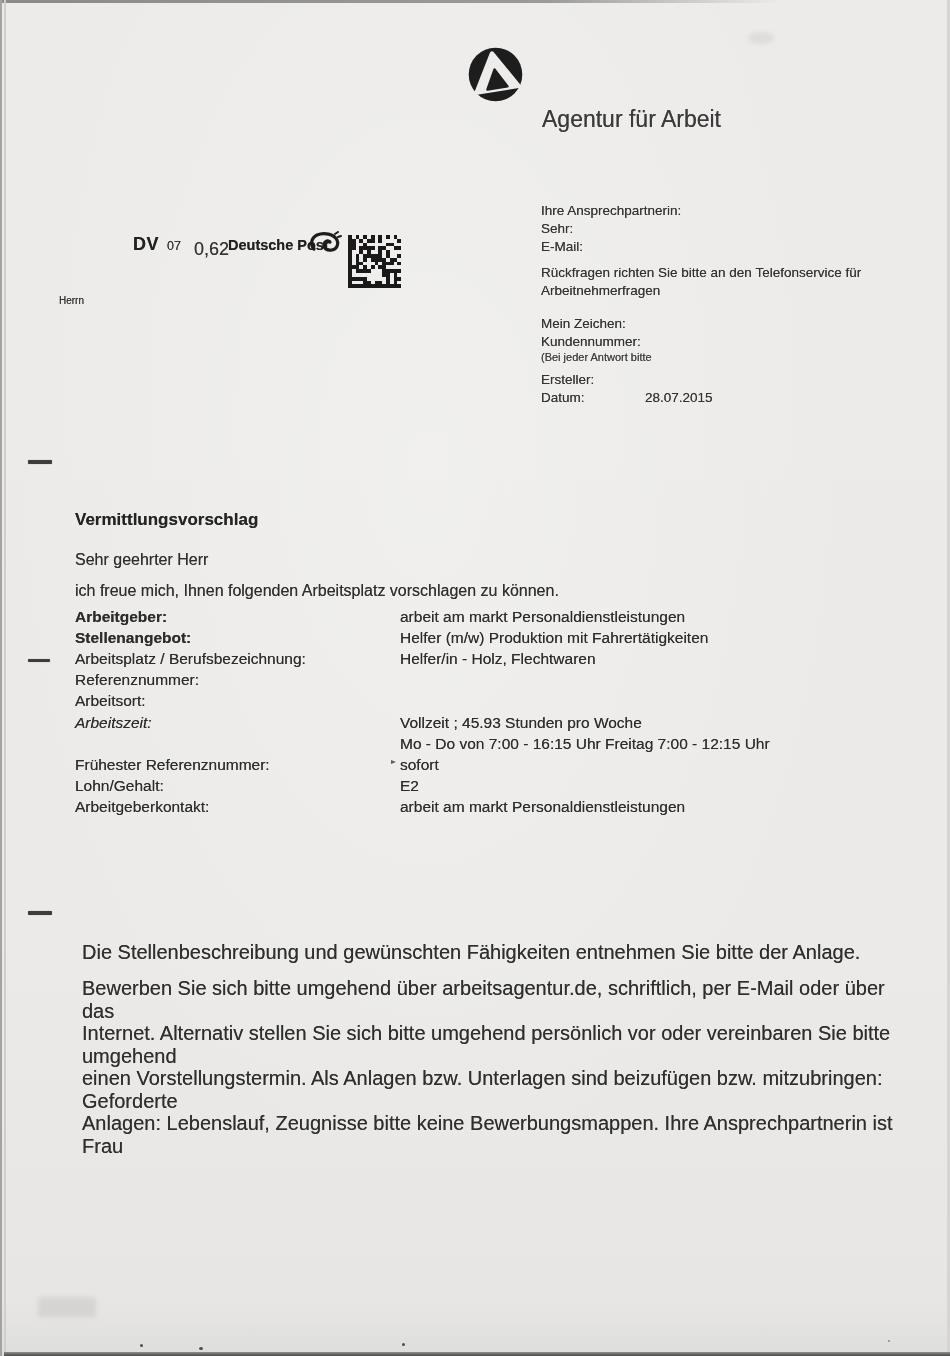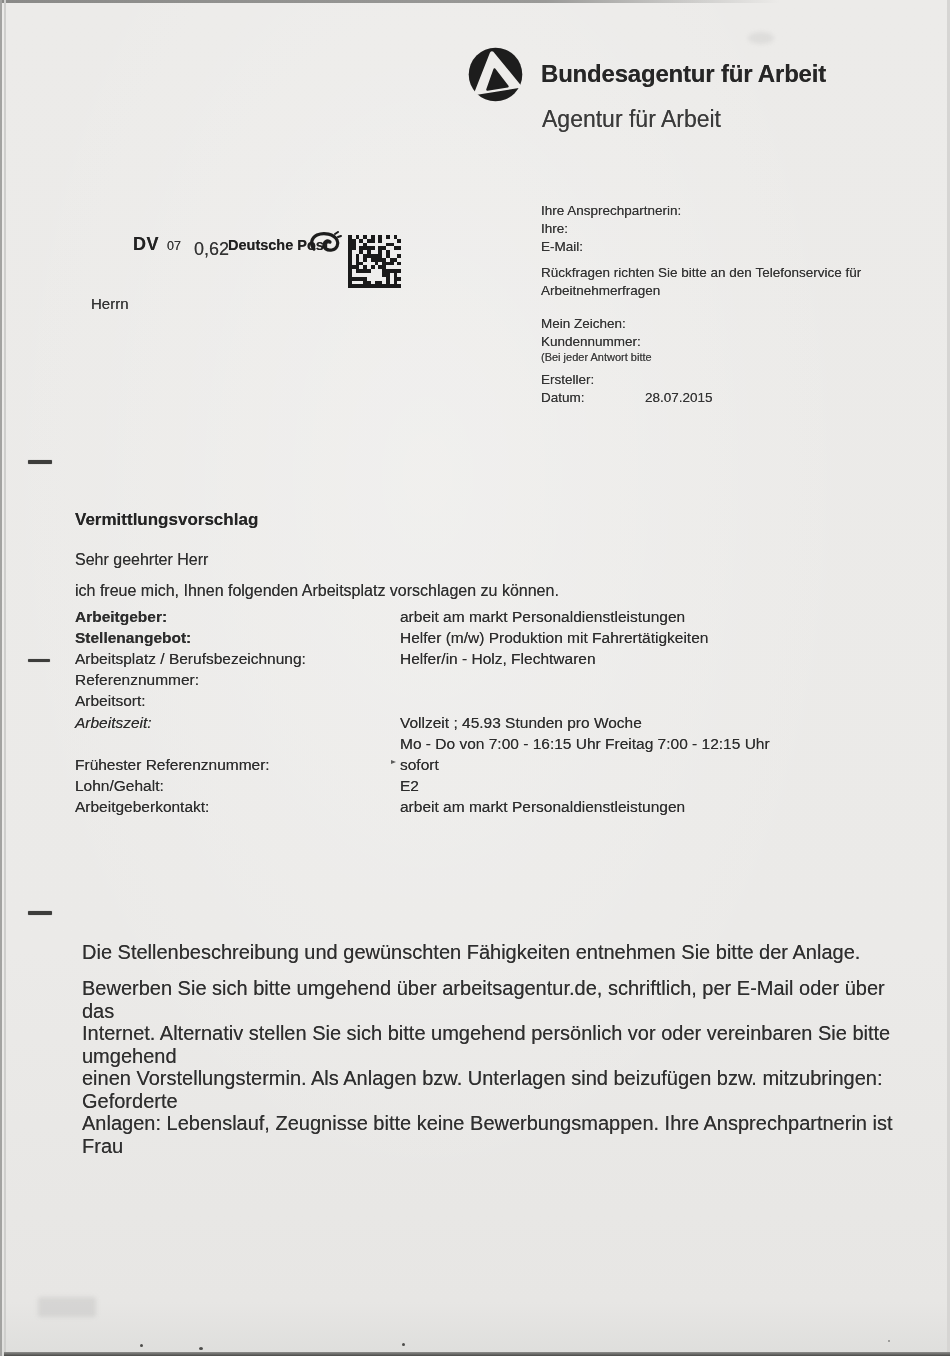--- a/index.html
+++ b/index.html
@@ -69,21 +69,20 @@
   <div style="position:absolute;left:467px;top:46px;width:57px;height:57px;">
     <svg width="57" height="57" viewBox="0 0 100 100">
       <circle cx="50" cy="50" r="47" fill="#1d1d1d"></circle>
       <g transform="rotate(-9 50 52)">
         <polygon points="50,13 87,76 13,76" fill="#edecea" stroke="#edecea" stroke-width="8" stroke-linejoin="round"></polygon>
         <polygon points="50,41 68,74 32,74" fill="#1d1d1d" stroke="#1d1d1d" stroke-width="4" stroke-linejoin="round"></polygon>
       </g>
     </svg>
   </div>
 
-  <div class="txt org-name">Bundesagentur für Arbeit</div>
   <div class="txt org-sub">Agentur für Arbeit</div>
 
   <div class="txt dv">DV</div>
   <div class="txt pcode">07</div>
   <div class="txt pval">0,62</div>
   <div class="txt carrier">Deutsche Post</div>
   <div style="position:absolute;left:308px;top:231px;width:34px;height:26px;">
     <svg width="34" height="26" viewBox="0 0 34 26">
       <path d="M6,18 C2,14 3,7 9,4 C16,1 26,3 29,9 C31,13 29,18 24,19 C19,20 15,17 16,13 C17,10 20,9 22,11" fill="none" stroke="#1c1c1c" stroke-width="3.2" stroke-linecap="round"></path>
       <path d="M27,3 L30,1 M30,6 L33,5" stroke="#1c1c1c" stroke-width="2" stroke-linecap="round"></path>
@@ -195,24 +194,24 @@
       <div style="left: 22.8px; top: 49.4px; width: 3.8px; height: 3.8px;"></div>
       <div style="left: 26.6px; top: 49.4px; width: 3.8px; height: 3.8px;"></div>
       <div style="left: 30.4px; top: 49.4px; width: 3.8px; height: 3.8px;"></div>
       <div style="left: 34.2px; top: 49.4px; width: 3.8px; height: 3.8px;"></div>
       <div style="left: 38px; top: 49.4px; width: 3.8px; height: 3.8px;"></div>
       <div style="left: 41.8px; top: 49.4px; width: 3.8px; height: 3.8px;"></div>
       <div style="left: 45.6px; top: 49.4px; width: 3.8px; height: 3.8px;"></div>
       <div style="left: 49.4px; top: 49.4px; width: 3.8px; height: 3.8px;"></div>
     </div>
 
-  <div class="txt" style="left:91px;top:295px;font-size:15px;color:#333;">Herrn</div>
+  <div class="txt" style="left:59px;top:295px;font-size:10px;color:#333;">Herrn</div>
 
   <div class="txt info" style="left:541px;top:203px;">Ihre Ansprechpartnerin:</div>
-  <div class="txt info" style="left:541px;top:221px;">Ihre:</div>
+  <div class="txt info" style="left:541px;top:221px;">Sehr:</div>
   <div class="txt info" style="left:541px;top:239px;">E-Mail:</div>
   <div class="txt info" style="left:541px;top:265px;">Rückfragen richten Sie bitte an den Telefonservice für</div>
   <div class="txt info" style="left:541px;top:283px;width:150px;overflow:hidden;">Arbeitnehmerfragen</div>
   <div class="txt info" style="left:541px;top:316px;">Mein Zeichen:</div>
   <div class="txt info" style="left:541px;top:334px;">Kundennummer:</div>
   <div class="txt info-small" style="left:541px;top:351px;">(Bei jeder Antwort bitte</div>
   <div class="txt info" style="left:541px;top:372px;">Ersteller:</div>
   <div class="txt info" style="left:541px;top:390px;">Datum:</div>
   <div class="txt info" style="left:645px;top:390px;">28.07.2015</div>
 

